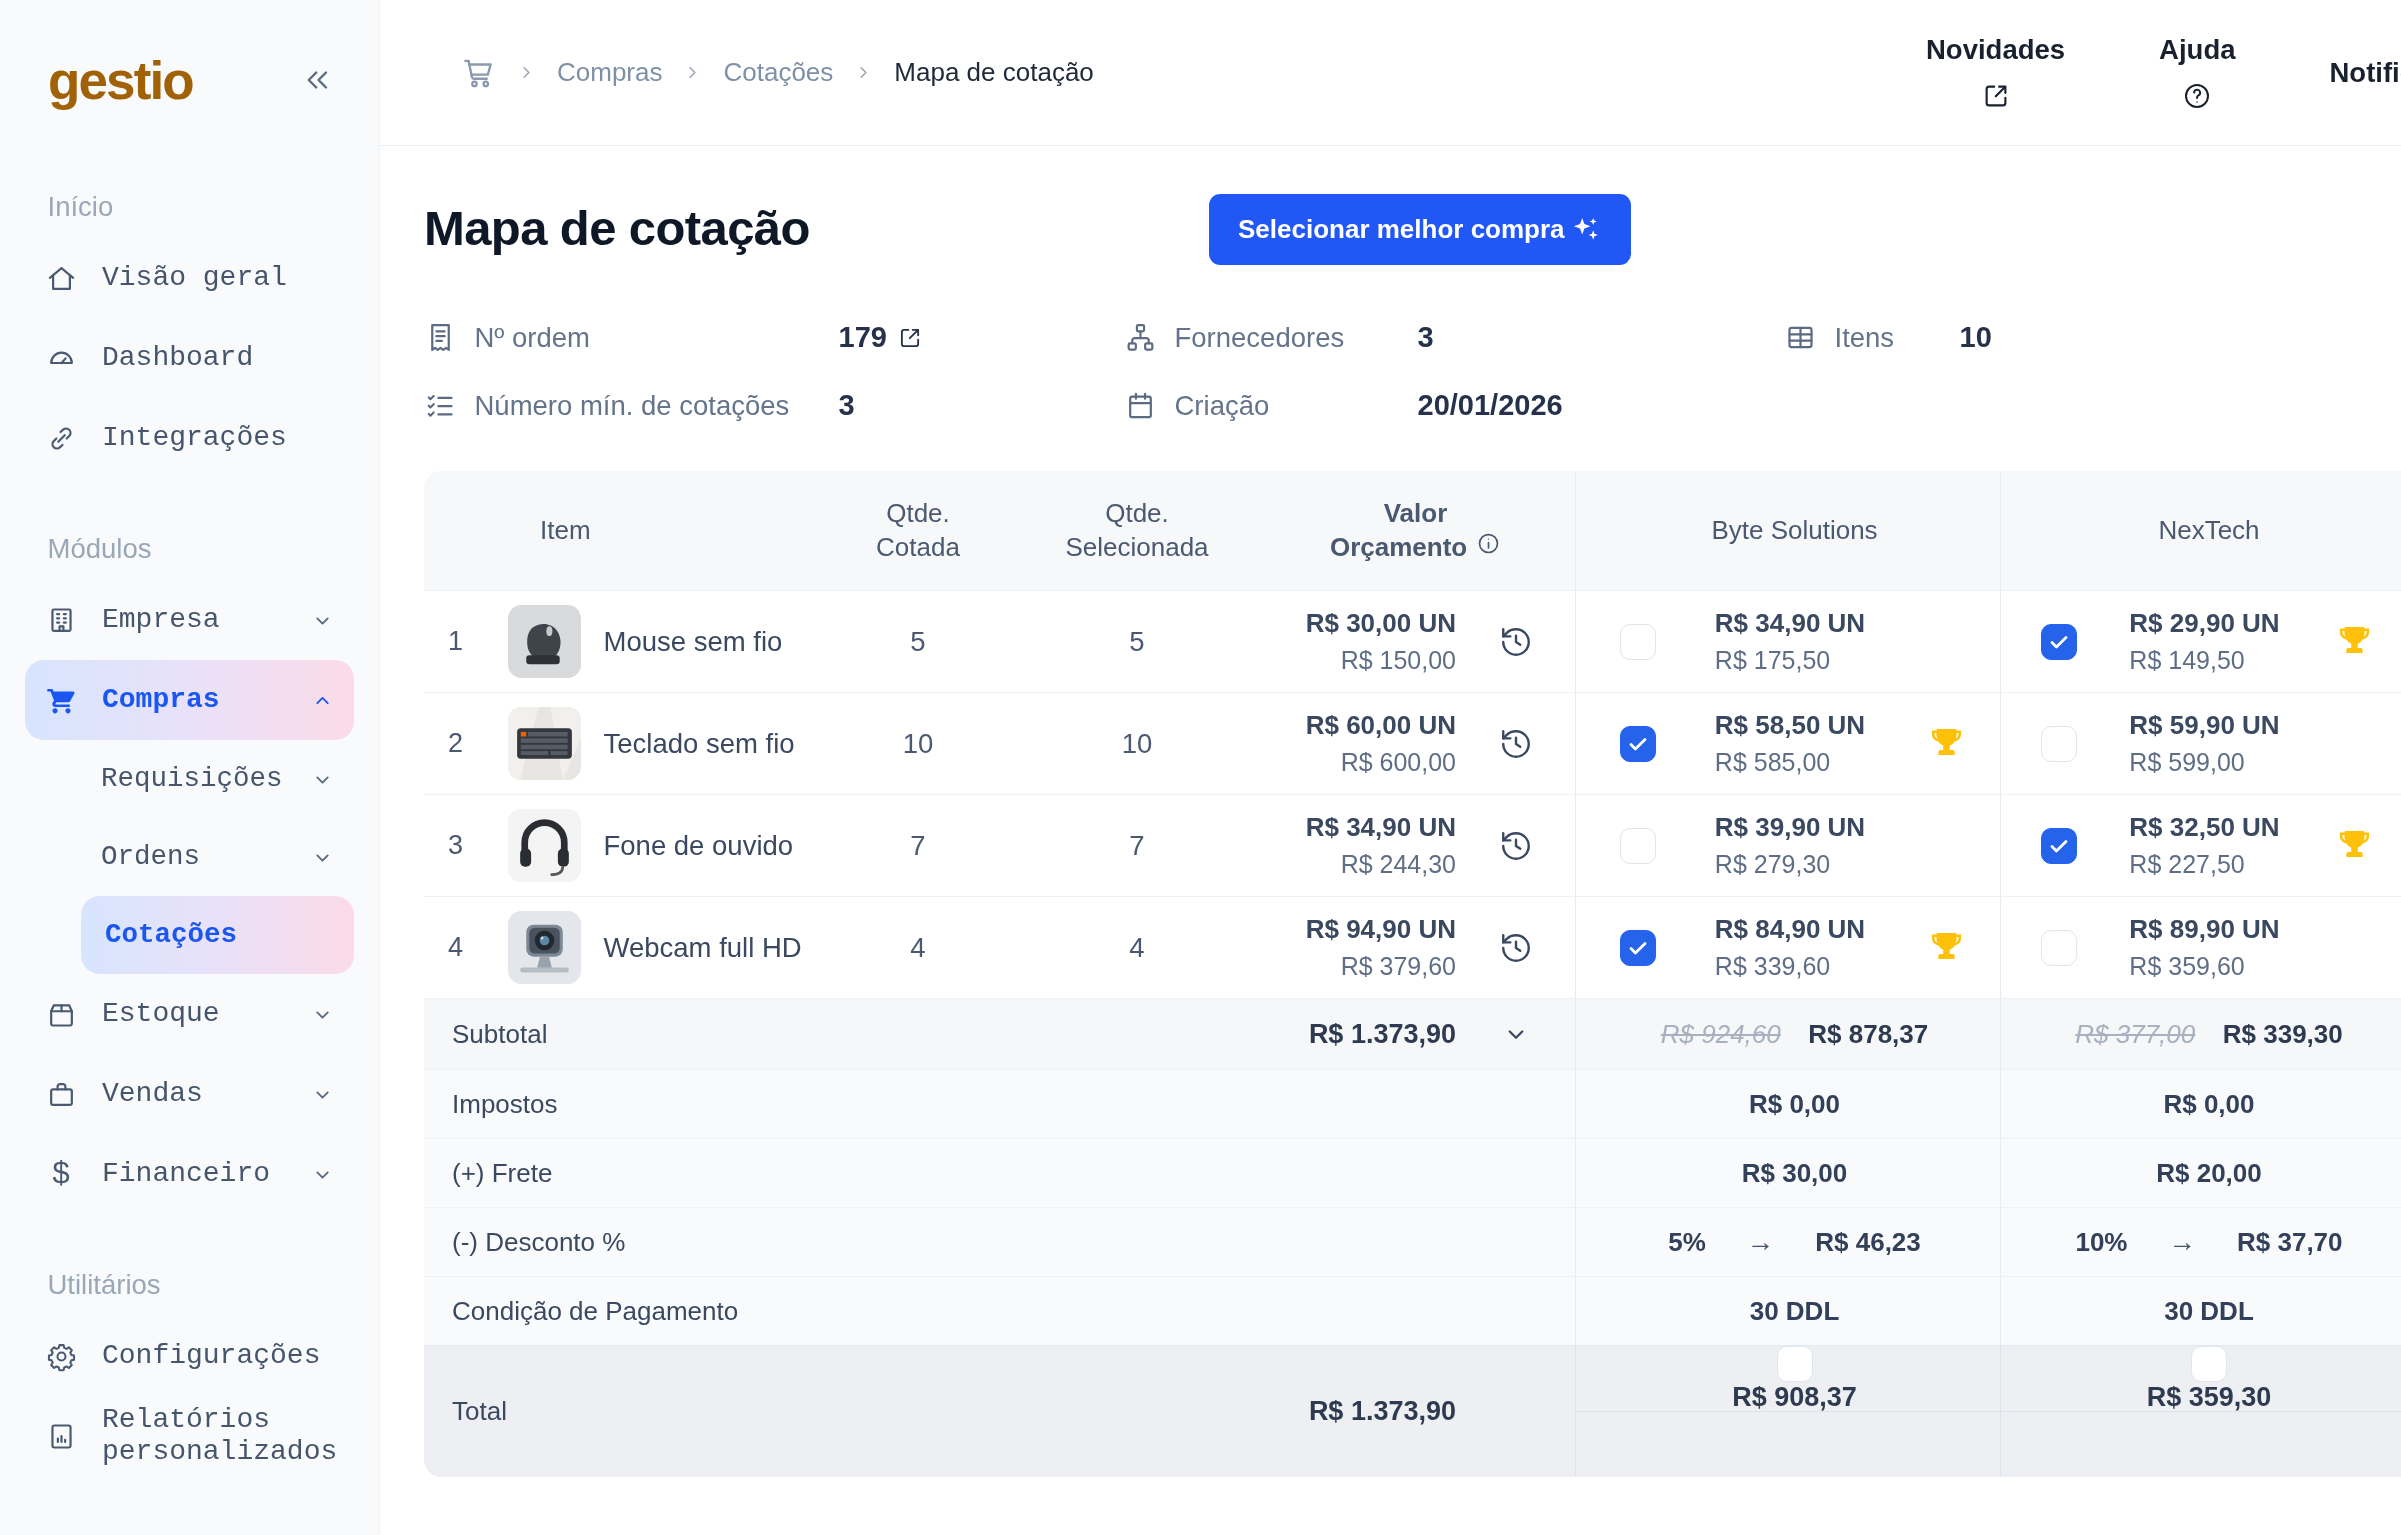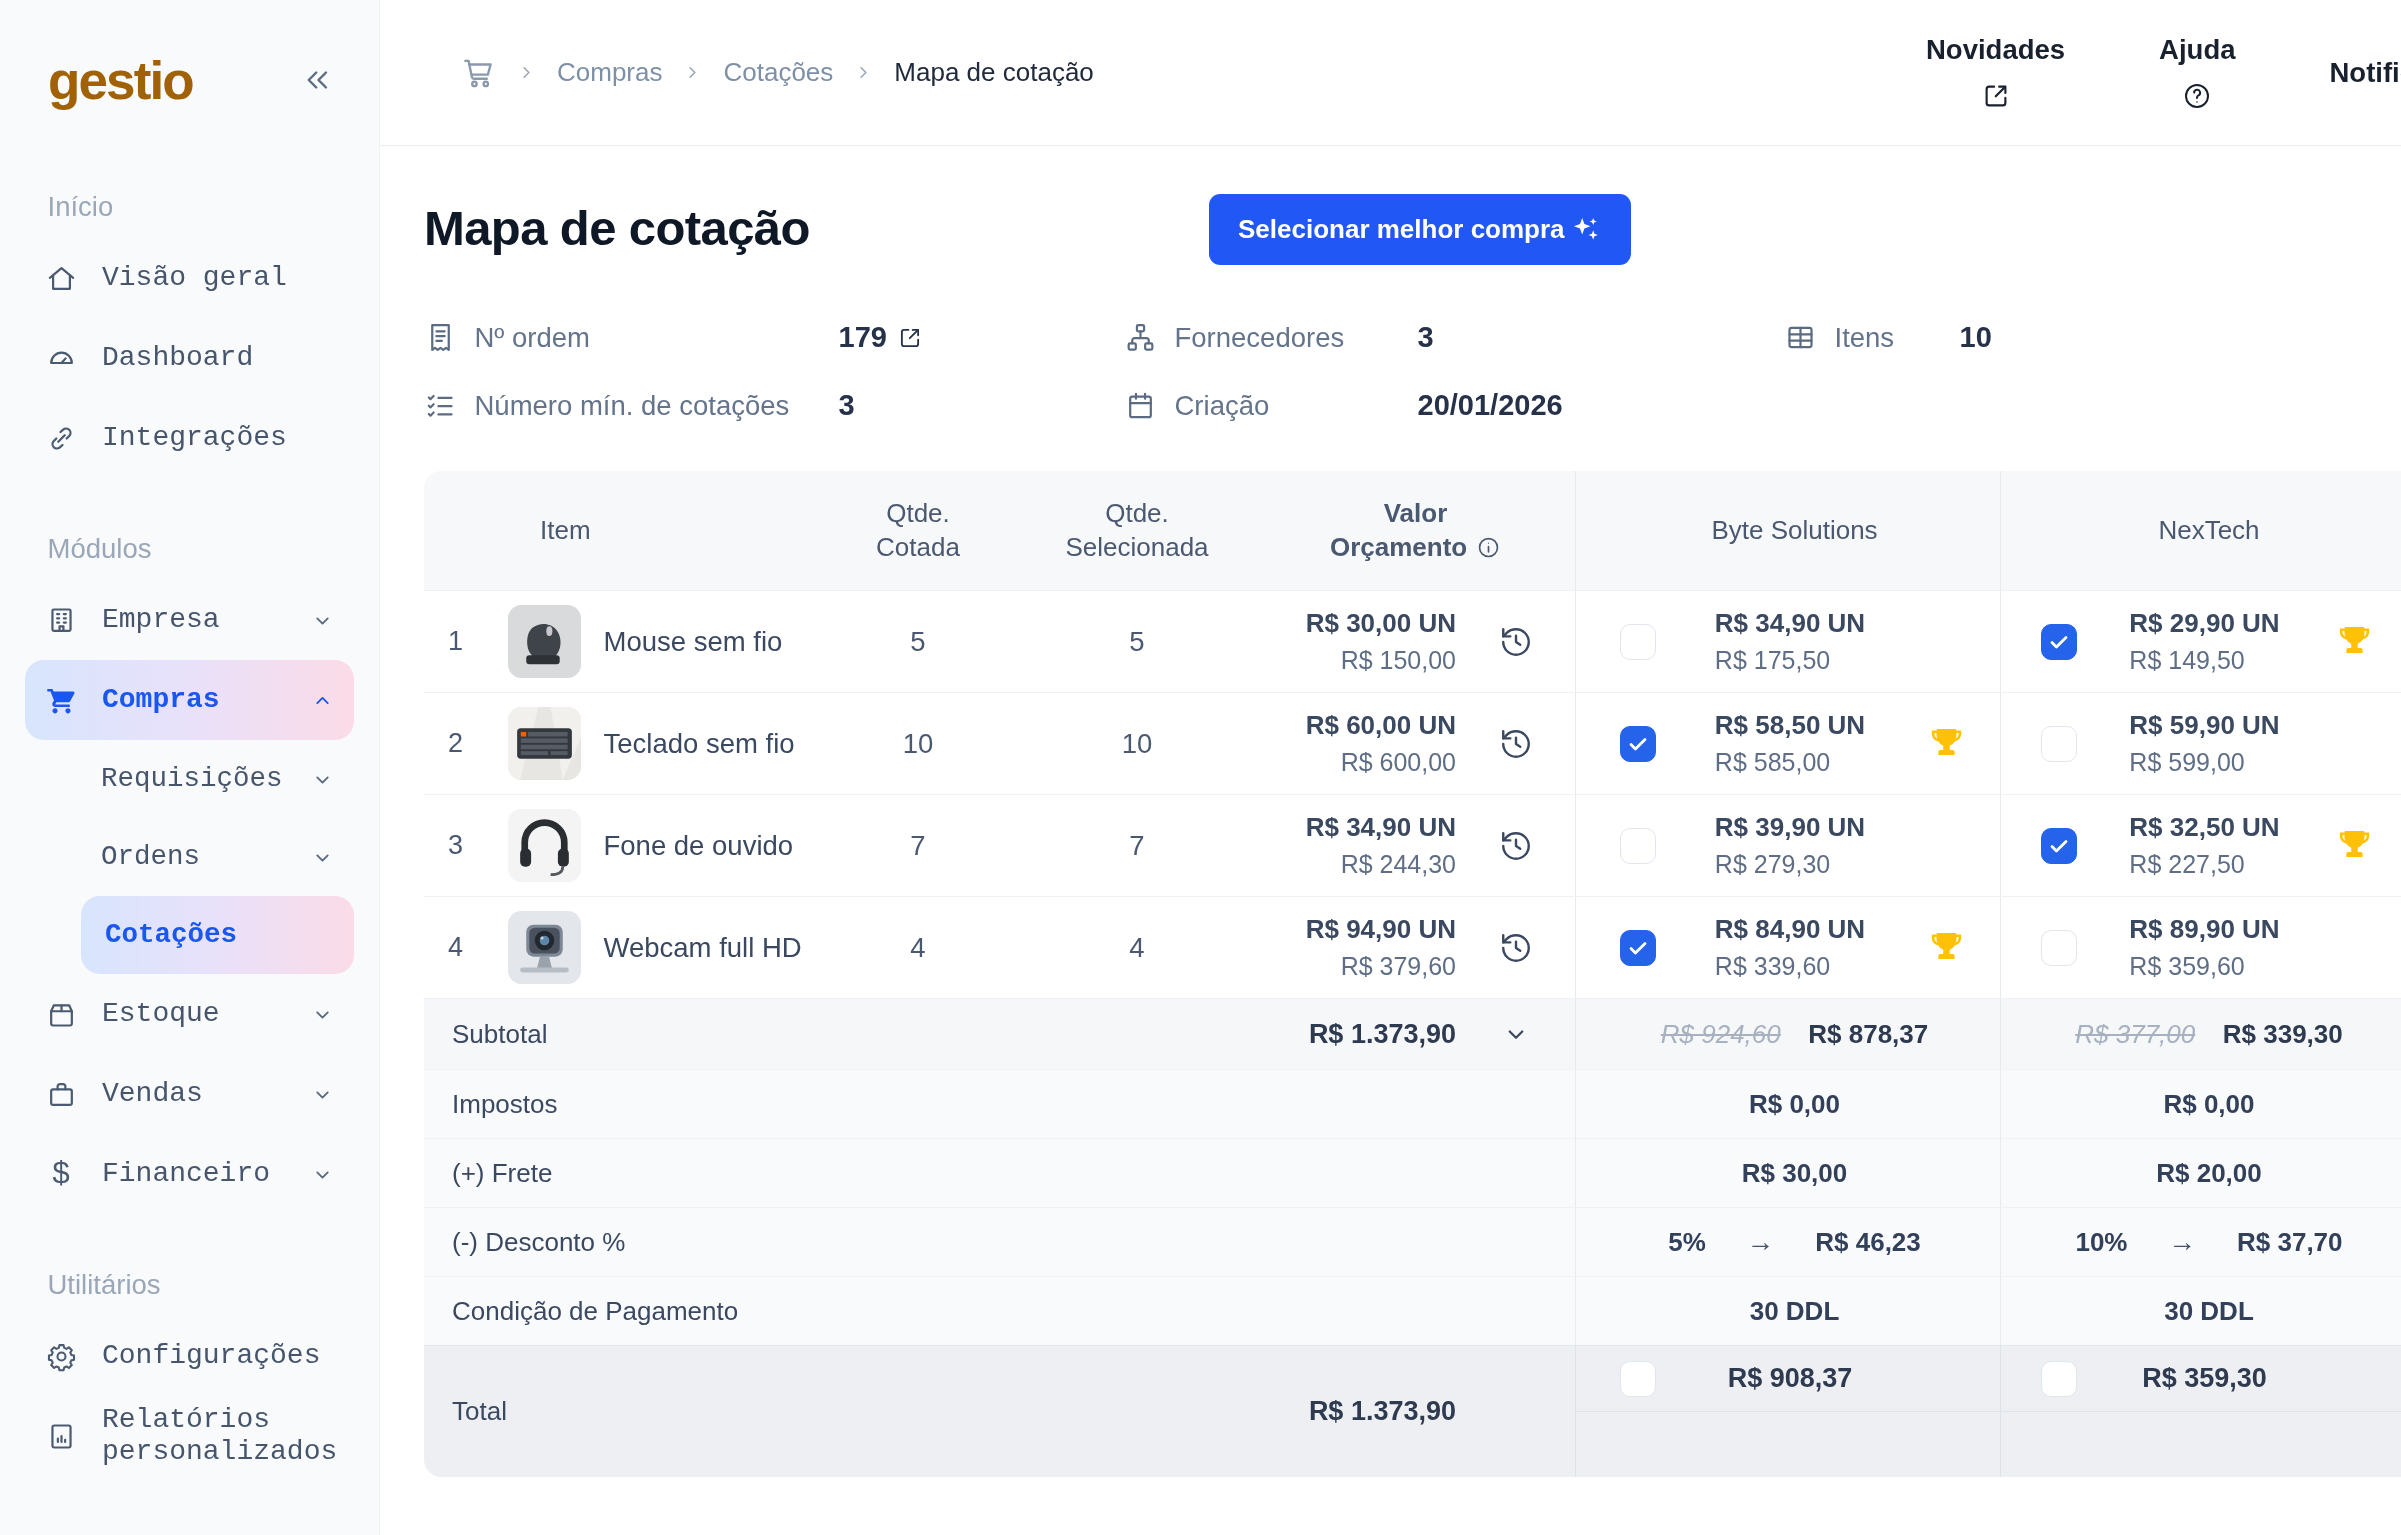--- a/index.html
+++ b/index.html
@@ -112,21 +112,21 @@
   .sub-new { font-weight:700; font-size:26px; color:#2E3A4F; white-space:nowrap; }
 
   .trow.foot { height:69px; background:#F9FAFB; }
   .fcell { flex:1; display:flex; justify-content:center; font-weight:700; font-size:26px; color:#33405A; }
   .disc { display:flex; align-items:center; gap:41px; }
   .disc .arrow { font-weight:400; color:#44526A; font-size:27.5px; }
 
   .trow.total { height:132px; background:#EDEFF2; border-top:1.3px solid #E3E8EE; align-items:stretch; }
   .trow.total .c-item { align-items:center; }
   .trow.total .c-sup { padding:0; flex-direction:column; align-items:stretch; border-left:1.3px solid #DDE3EA; }
-  .tsub { height:66px; display:flex; align-items:center; padding:0 31px 0 44px; border-bottom:1.3px solid #DDE3EA; }
+  .tsub { height:66px; display:flex; align-items:center; padding:0 31px 0 44px; border-bottom:1.3px solid #DDE3EA;flex-direction:column; }
   .c-sup.nex .tsub { padding:0 25px 0 40px; }
   .tsub .tval { flex:1; display:flex; justify-content:center; font-weight:700; font-size:27px; color:#2E3A4F; }
   .trest { flex:1; }
 </style>
 </head>
 <body>
 
 <svg width="0" height="0" style="position:absolute">
   <defs>
     <g id="i-home">
@@ -541,21 +541,21 @@
                 <div>Qtde.</div>
                 <div>Cotada</div>
               </div>
             <div class="h-q2 h2l">
                 <div>Qtde.</div>
                 <div>Selecionada</div>
               </div>
             <div class="h-val h2l">
               <div>
                   <div>Valor</div>
-                  <div style="display:flex;align-items:center;gap:8.8px;">
+                  <div style="display:flex;gap:8.8px;">
                     <span>Orçamento</span>
                     <span class="info-ic">
                       <svg viewBox="0 0 24 24">
                         <use href="#i-info"></use>
                       </svg>
                     </span>
                   </div>
                 </div>
             </div>
           </div>

